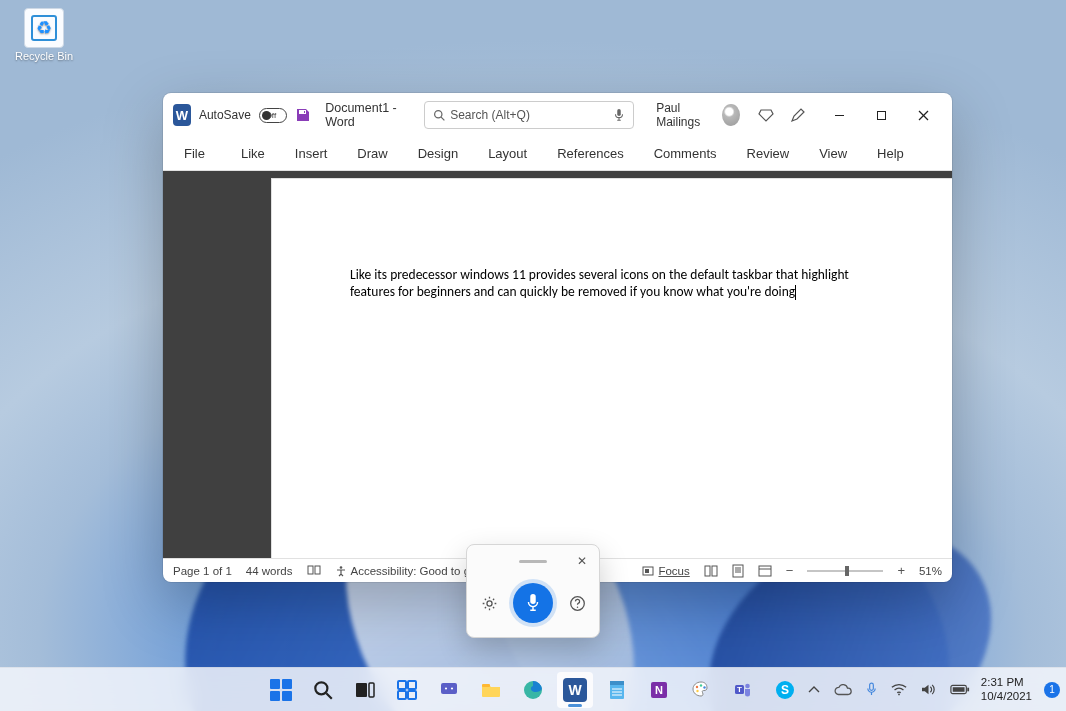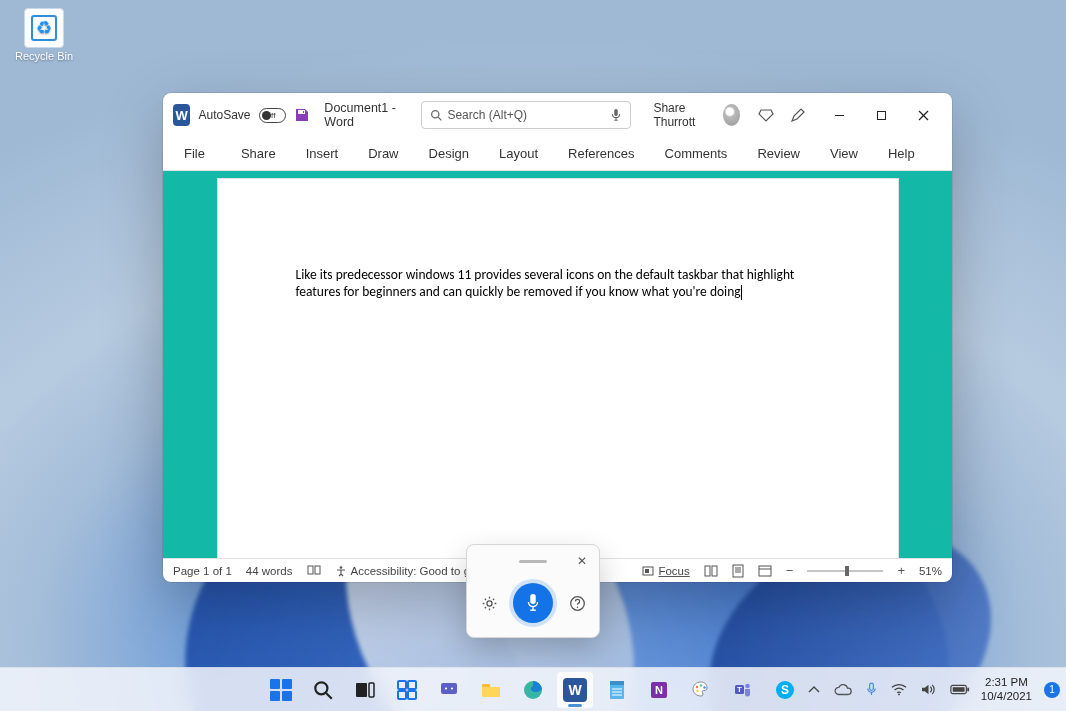--- a/index.html
+++ b/index.html
@@ -42,21 +42,21 @@
   .win-btn { width:42px; height:30px; display:flex; align-items:center; justify-content:center; color:#222; cursor:pointer; font-size:12px;}
   
   .ribbon-row { height:34px; display:flex; align-items:center; border-bottom:1px solid #e1e1e1; padding:0 10px; font-size:13px; color:#333; background:#fff; }
   .ribbon-tabs { display:flex; gap:8px; }
   .rtab { padding:6px 11px; cursor:pointer; }
   .ribbon-actions { margin-left:auto; display:flex; align-items:center; gap:8px;}
   .comments-btn { border:1px solid #c8c8c8; border-radius:4px; padding:3px 9px; font-size:12.5px; display:flex; align-items:center; gap:5px; cursor:pointer; }
   .share-btn { background:#2b579a; color:#fff; border-radius:4px; padding:4px 10px; font-size:12.5px; display:flex; align-items:center; gap:5px; cursor:pointer;}
   .smile { width:20px; height:20px; border:1.2px solid #555; border-radius:50%; display:flex; align-items:center; justify-content:center; font-size:11px; color:#555; cursor:pointer;}
   
-  .doc-area { flex:1; background:#14b8a6; display:flex; justify-content:center; overflow:hidden; padding-top:8px;}
+  .doc-area { flex:1; background:#404040; display:flex; justify-content:flex-end; overflow:hidden; padding-top:8px;}
   .page { width:680px; height:100%; background:#fff; box-shadow:0 0 0 1px #e0e0e0; padding:88px 78px 20px 78px; font-size:13.5px; color:#000; line-height:1.25; font-family:Calibri,'Segoe UI',Arial,sans-serif; position:relative;}
   .cursor-bar { display:inline-block; width:1px; height:15px; background:#000; vertical-align:text-bottom; margin-left:0px;}
   
   .statusbar { height:24px; border-top:1px solid #e1e1e1; display:flex; align-items:center; padding:0 10px; font-size:11.5px; color:#444; gap:14px; }
   .statusbar .sp { flex:1;}
   .sb-ic { font-size:13px; color:#555; cursor:pointer;}
   .zoom-slider { width:76px; height:2px; background:#c5c5c5; position:relative; }
   .zoom-thumb { width:4px; height:10px; background:#666; position:absolute; left:38px; top:-4px;}
   
   
@@ -69,21 +69,21 @@
   .voice-mic { width:40px; height:40px; background:#1473e6; border-radius:50%; display:flex; align-items:center; justify-content:center; color:#fff; box-shadow:0 0 0 4px rgba(20,115,230,.18); cursor:pointer;}
   
   
   .taskbar { position:absolute; left:0; right:0; bottom:0; height:44px; background:rgba(243,246,251,0.85); backdrop-filter:blur(10px); border-top:1px solid rgba(0,0,0,.05); display:flex; align-items:center; }
   .task-center { position:absolute; left:50%; transform:translateX(-50%); display:flex; align-items:center; gap:6px; }
   .tbtn { width:36px; height:36px; display:flex; align-items:center; justify-content:center; border-radius:4px; cursor:pointer; font-size:17px; }
   .active-app { background:rgba(255,255,255,.8); position:relative;}
   .active-app::after { content:""; position:absolute; bottom:1px; left:50%; transform:translateX(-50%); width:14px; height:3px; background:#4a90d9; border-radius:2px;}
   .task-right { margin-left:auto; display:flex; align-items:center; gap:8px; padding-right:6px; font-size:11.5px; color:#222;}
   .tray-ic { font-size:13px; color:#444; cursor:pointer; padding:3px;}
-  .clock { text-align:center; line-height:1.15; cursor:pointer;}
+  .clock { text-align:left; line-height:1.15; cursor:pointer;}
   .notif { width:16px; height:16px; background:#1a73e8; color:#fff; border-radius:50%; display:flex; align-items:center; justify-content:center; font-size:10px; margin-left:4px; cursor:pointer;}
   
   
   .ic-start { width:22px; height:22px; display:grid; grid-template:1fr 1fr/1fr 1fr; gap:2px;}
   .ic-start span { background:#1a73e8; border-radius:1px;}
   .word-ic { width:24px; height:24px; background:#2b579a; border-radius:4px; color:#fff; display:flex; align-items:center; justify-content:center; font-weight:bold; font-size:14px;}
   .tsvg { width:22px; height:22px; }
   svg { display:block; }
 </style>
 </head>
@@ -120,21 +120,21 @@
           <line x1="10" y1="10" x2="14" y2="14" stroke="#666" stroke-width="1.5"></line>
         </svg>
       <span>Search (Alt+Q)</span>
       <span class="mic-s">
         <svg width="12" height="14" viewBox="0 0 12 16">
             <rect x="4" y="1" width="4" height="8" rx="2" fill="#666"></rect>
             <path d="M2 7a4 4 0 0 0 8 0M6 11v3M4 14h4" fill="none" stroke="#666" stroke-width="1.2"></path>
           </svg>
       </span>
     </div>
-    <span class="user-name">Share Thurrott</span>
+    <span class="user-name">Paul Mailings</span>
     <div class="avatar"></div>
     <div class="tb-ic prem" style="margin-left:10px;">
       <svg width="16" height="16" viewBox="0 0 16 16">
           <path d="M3 3h10l2 4-7 7-7-7z" fill="none" stroke="#555" stroke-width="1.2"></path>
         </svg>
     </div>
     <div class="tb-ic" style="margin-left:8px;">
       <svg width="16" height="16" viewBox="0 0 16 16">
           <path d="M2 14l2-5 7-7 3 3-7 7-5 2z" fill="none" stroke="#555" stroke-width="1.2"></path>
         </svg>
@@ -155,21 +155,21 @@
             <line x1="1" y1="1" x2="10" y2="10" stroke="#222" stroke-width="1.2"></line>
             <line x1="10" y1="1" x2="1" y2="10" stroke="#222" stroke-width="1.2"></line>
           </svg>
         </div>
     </div>
   </div>
 
   <div class="ribbon-row">
     <div class="ribbon-tabs">
       <div class="rtab">File</div>
-      <div class="rtab" style="margin-left:6px;">Share</div>
+      <div class="rtab" style="margin-left:6px;">Like</div>
       <div class="rtab">Insert</div>
       <div class="rtab">Draw</div>
       <div class="rtab">Design</div>
       <div class="rtab">Layout</div>
       <div class="rtab">References</div>
       <div class="rtab">Comments</div>
       <div class="rtab">Review</div>
       <div class="rtab">View</div>
       <div class="rtab">Help</div>
     </div>

